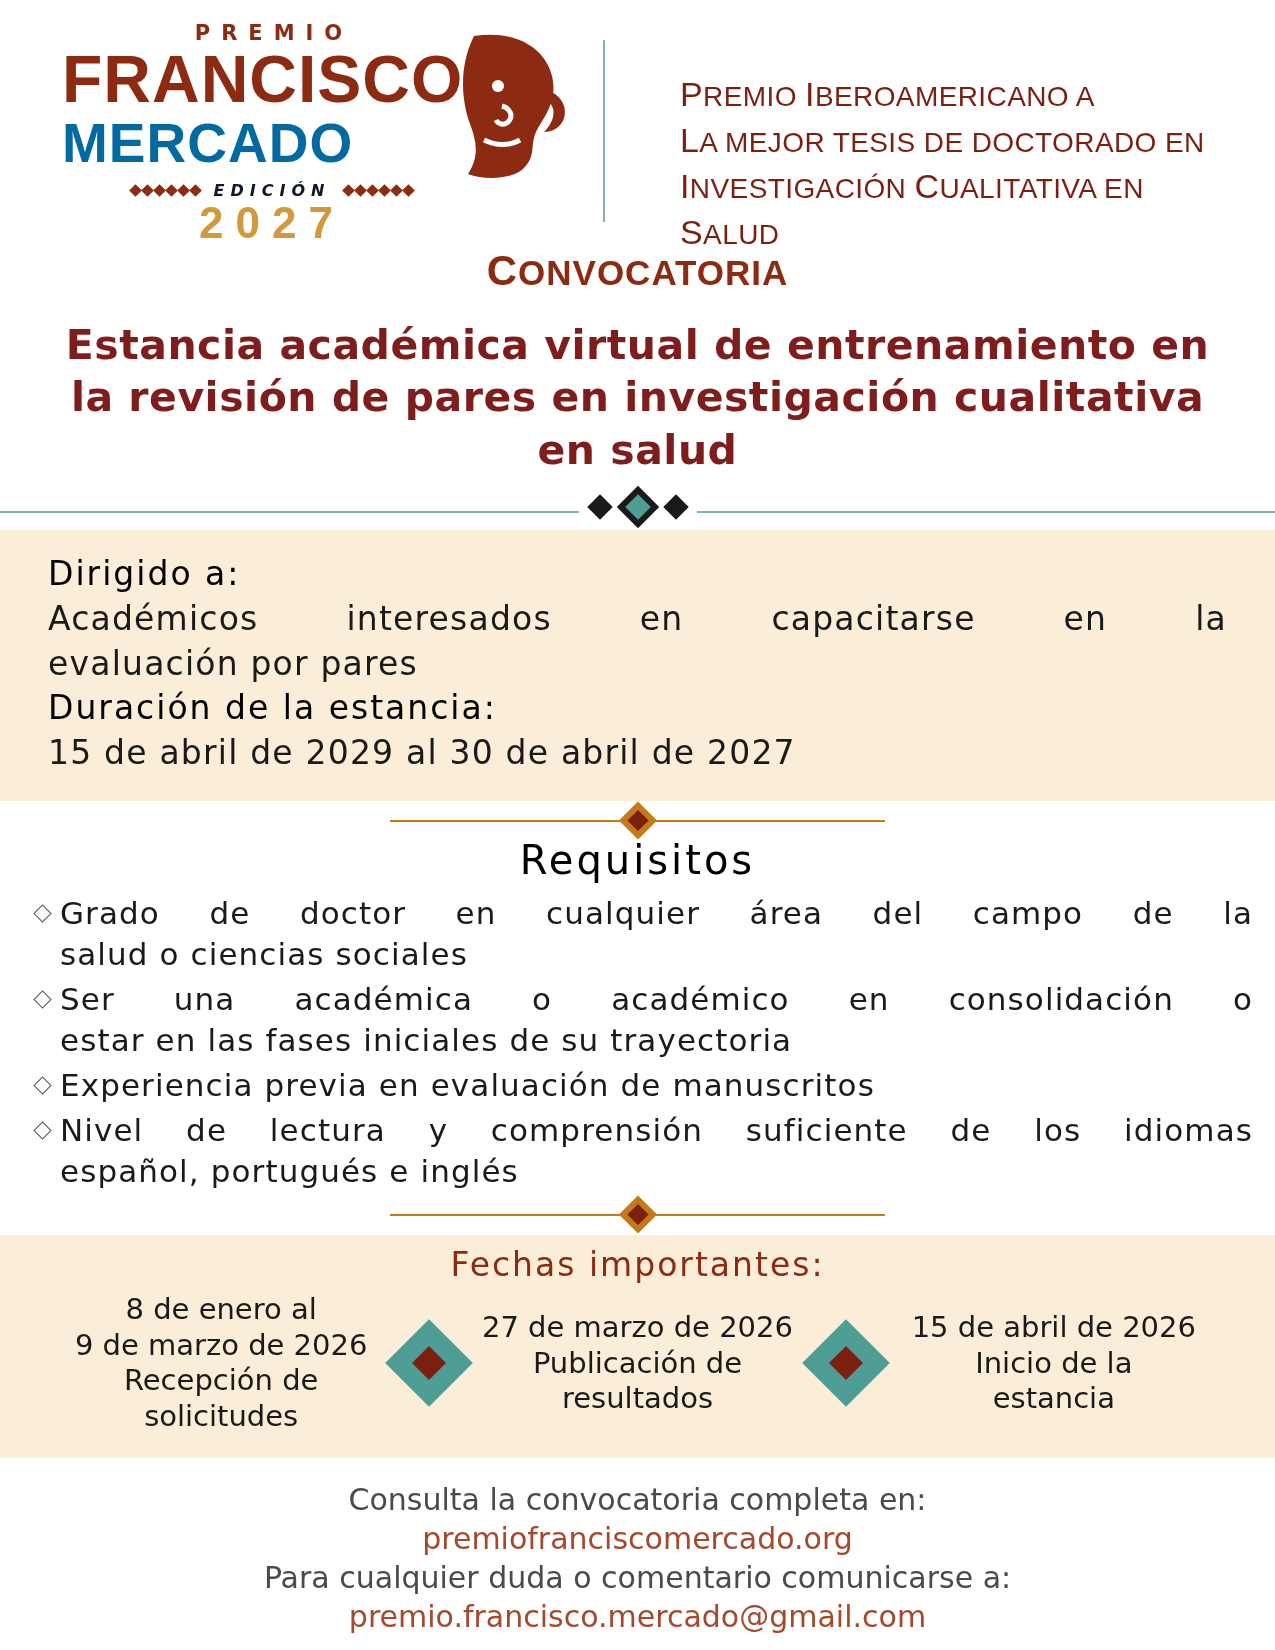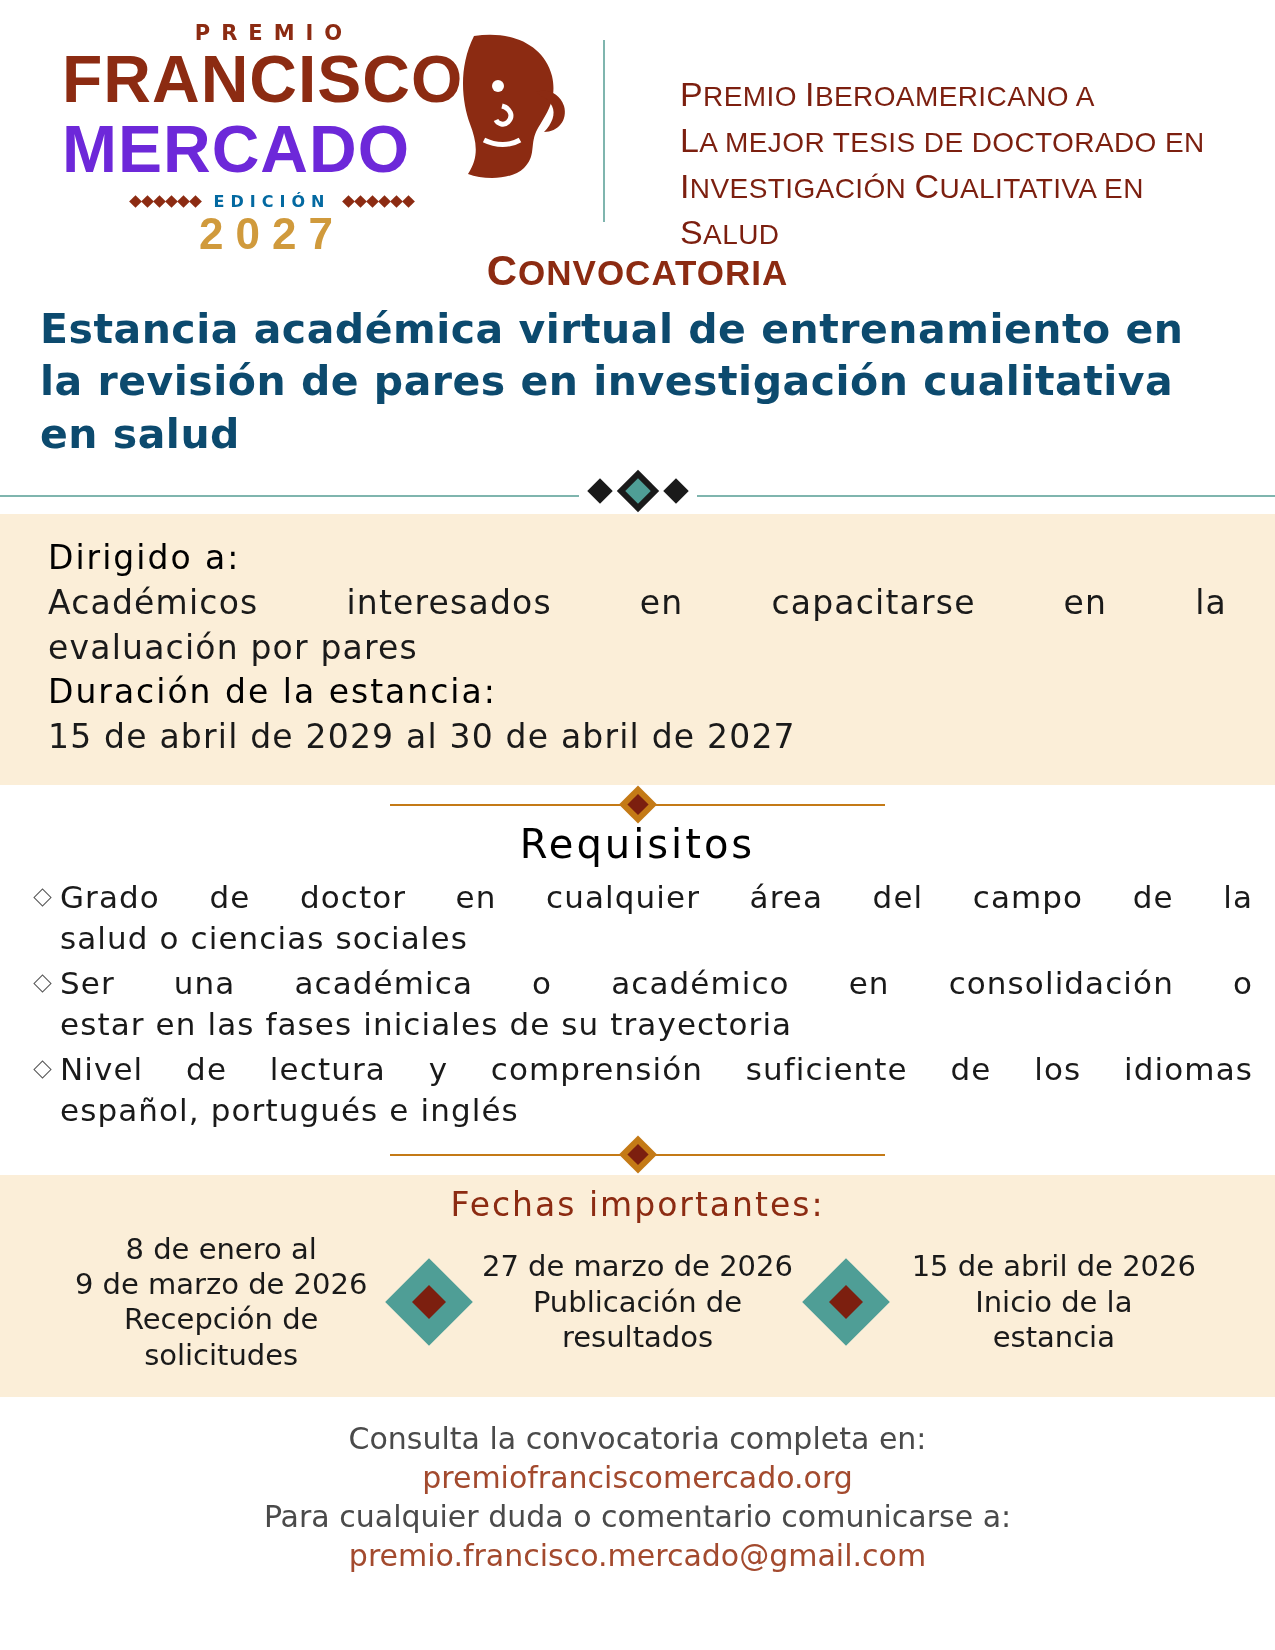--- a/index.html
+++ b/index.html
@@ -44,23 +44,23 @@
     font-family: "Liberation Sans", sans-serif;
     font-size: 66px;
     font-weight: bold;
     color: #8c2b12;
     letter-spacing: 1px;
     line-height: 0.98;
     margin-top: 2px;
   }
   .logo-mercado {
     font-family: "Liberation Sans", sans-serif;
-    font-size: 66px;
-    font-weight: bold;
-    color: #6d28d9;
+    font-size: 55px;
+    font-weight: bold;
+    color: #0369a1;
     letter-spacing: 1px;
     line-height: 1.0;
     margin-top: 4px;
   }
   .logo-edicion-row {
     display: flex;
     align-items: center;
     justify-content: center;
     width: 400px;
     margin-top: 10px;
@@ -73,23 +73,24 @@
   .diamond-strip span {
     width: 9px;
     height: 9px;
     background: #8c2b12;
     transform: rotate(45deg);
     display: block;
   }
   .logo-edicion {
     font-size: 16px;
     letter-spacing: 6px;
-    color: #0369a1;
+    color: #0f172a;
     font-weight: bold;
     margin: 0 14px;
+    font-style: italic;
   }
   .logo-year {
     font-family: "Liberation Sans", sans-serif;
     font-size: 44px;
     font-weight: bold;
     color: #d09a3c;
     letter-spacing: 12px;
     text-align: center;
     width: 400px;
     margin-left: 10px;
@@ -129,28 +130,28 @@
     text-align: center;
     color: #8c2b12;
     font-family: "Liberation Sans", sans-serif;
     font-weight: bold;
     font-size: 35px;
     letter-spacing: 1px;
     margin-top: 2px;
   }
   .convocatoria .big { font-size: 42px; }
   .main-title {
-    text-align: left;
+    text-align: center;
     font-family: "DejaVu Sans", sans-serif;
     font-weight: bold;
     font-size: 41px;
     line-height: 1.28;
-    color: #0c4a6e;
+    color: #7f1d1d;
     letter-spacing: 0.5px;
-    margin-top: 8px;
+    margin-top: 24px;
     padding: 0 40px;
   }
 
   
   .sep-wrap {
     position: relative;
     height: 38px;
     margin-top: 16px;
   }
   .sep-line {
@@ -409,20 +410,24 @@
       <span class="justify" style="display:block">Grado de doctor en cualquier área del campo de la</span>
       <span>salud o ciencias sociales</span>
     </li>
     <li>
       <span class="bullet"></span>
       <span class="justify" style="display:block">Ser una académica o académico en consolidación o</span>
       <span>estar en las fases iniciales de su trayectoria</span>
     </li>
     <li>
       <span class="bullet"></span>
+      <span style="display:block">Experiencia previa en evaluación de manuscritos</span>
+    </li>
+    <li>
+      <span class="bullet"></span>
       <span class="justify" style="display:block">Nivel de lectura y comprensión suficiente de los idiomas</span>
       <span>español, portugués e inglés</span>
     </li>
   </ul>
 </div>
 
 <div class="sep-orange">
   <div class="line"></div>
   <div class="dia"></div>
 </div>

